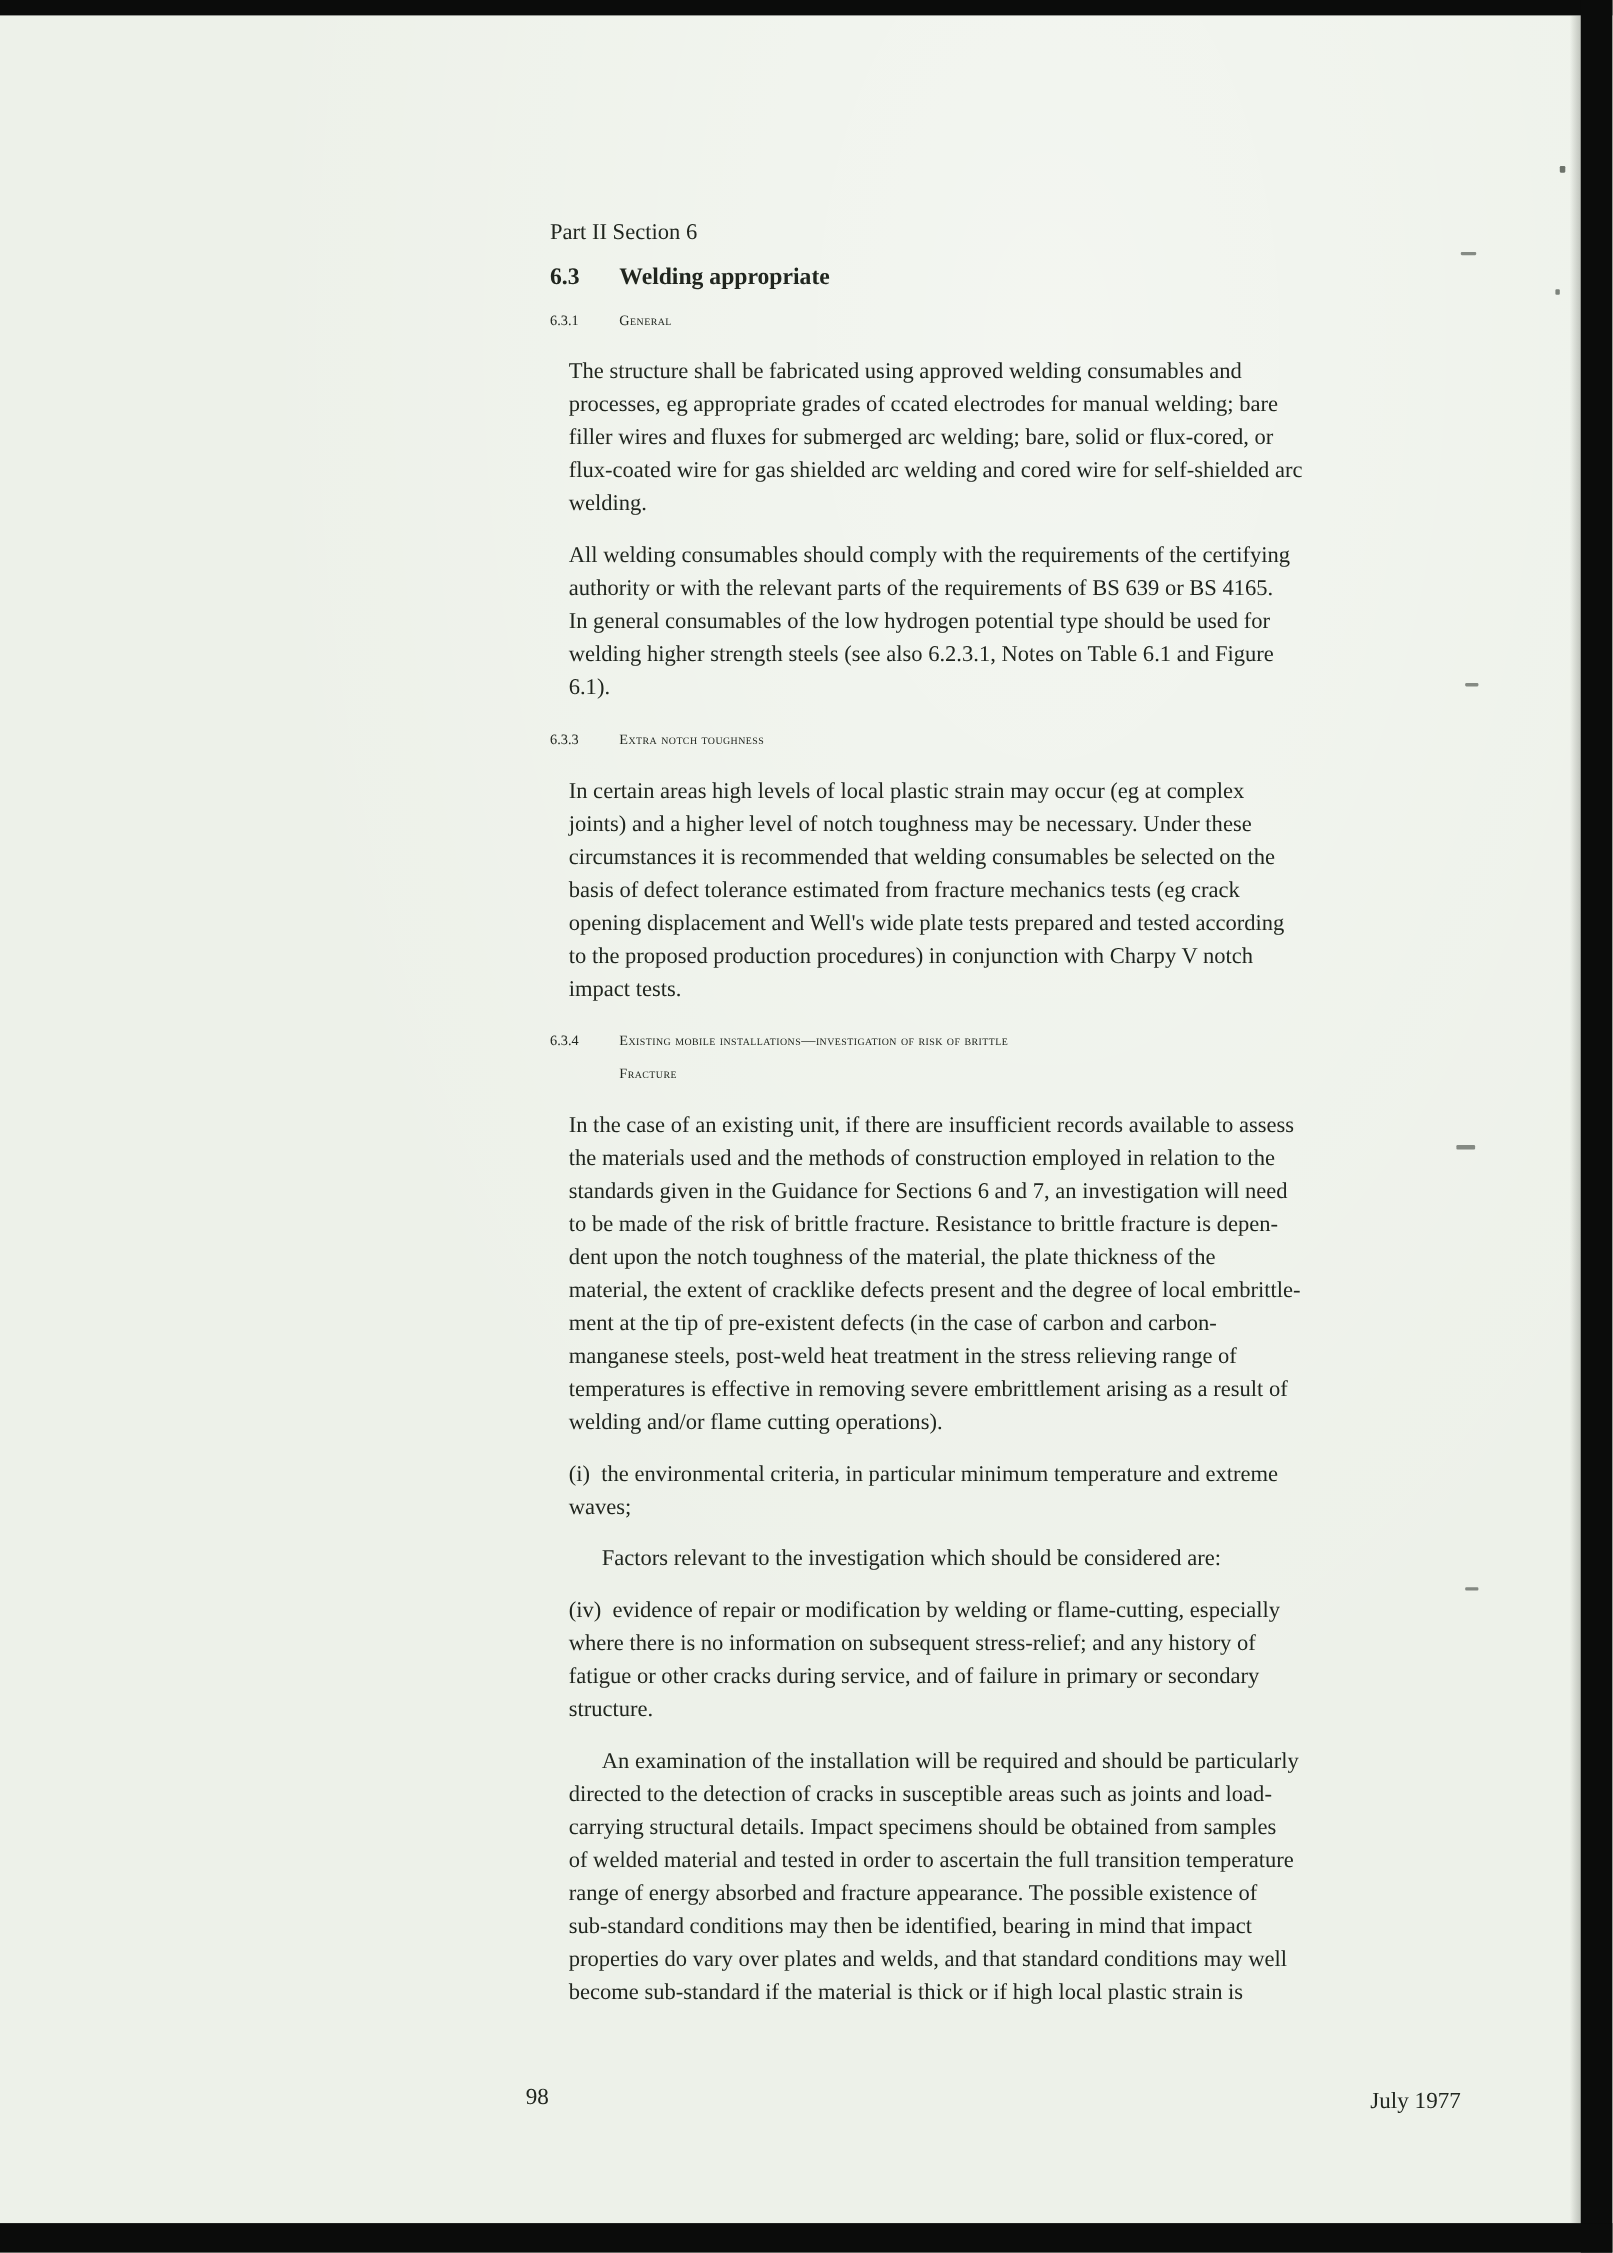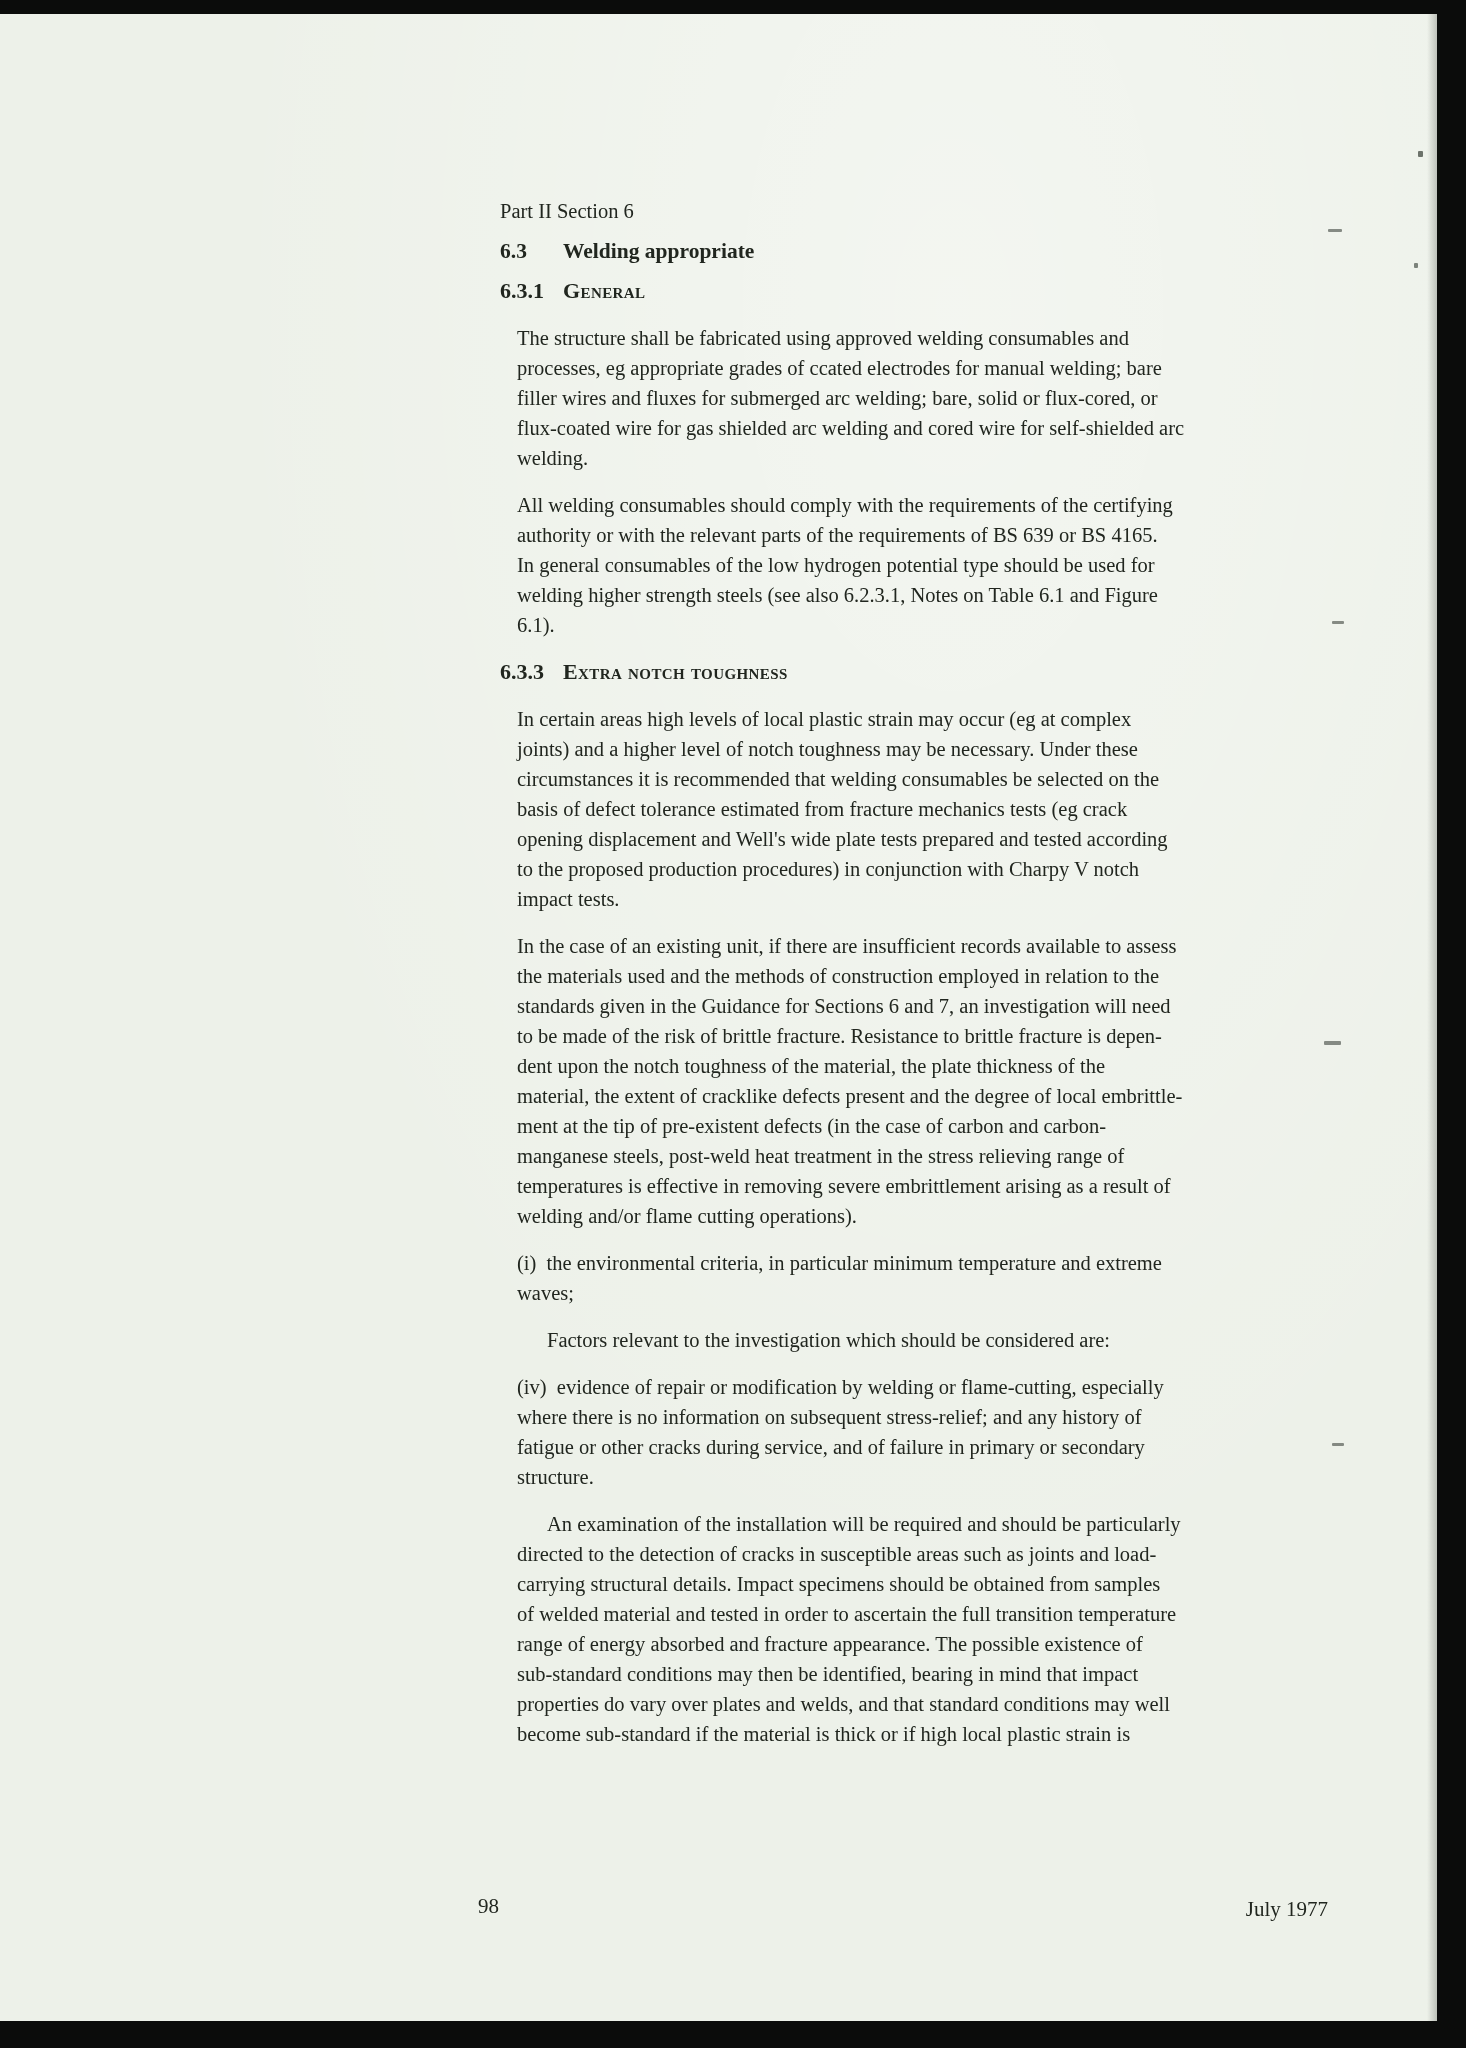--- a/index.html
+++ b/index.html
@@ -26,21 +26,21 @@
 
   .content {
     position: absolute; left: 500px; top: 196px; width: 742px;
     font-size: 20.5px; line-height: 30px;
   }
 
   .running-head { margin: 0 0 4px 0; }
 
   .lines { margin: 17px; white-space: pre; }
 
-  h2, h3 { font-size: 22px; line-height: 30px; margin: 10px 0; font-weight: bold; }
+  h2, h3 { font-size: 13px; line-height: 30px; margin: 10px 0; font-weight: normal; }
   h2.h-main { font-weight: bold; font-size: 21.5px; }
   .hnum { display: inline-block; min-width: 63px; }
   .sc { font-variant-caps: small-caps; letter-spacing: 0.4px; }
   .h4-line2 { margin-left: 63px; }
 
   .indent-first { text-indent: 30px; }
 
   .footer-num  { position: absolute; left: 478px; top: 1894px; font-size: 21px; }
   .footer-date { position: absolute; right: 138px; top: 1897px; font-size: 21px; }
 
@@ -94,20 +94,21 @@
     <h3><span class="hnum">6.3.3</span><span class="sc">Extra notch toughness</span></h3>
 
     <p class="lines">In certain areas high levels of local plastic strain may occur (eg at complex
 joints) and a higher level of notch toughness may be necessary. Under these
 circumstances it is recommended that welding consumables be selected on the
 basis of defect tolerance estimated from fracture mechanics tests (eg crack
 opening displacement and Well's wide plate tests prepared and tested according
 to the proposed production procedures) in conjunction with Charpy V notch
 impact tests.</p>
 
+    <h3><span class="hnum">6.3.4</span><span class="sc">Existing mobile installations—investigation of risk of brittle</span><br><span class="sc h4-line2">Fracture</span></h3>
 
     <p class="lines">In the case of an existing unit, if there are insufficient records available to assess
 the materials used and the methods of construction employed in relation to the
 standards given in the Guidance for Sections 6 and 7, an investigation will need
 to be made of the risk of brittle fracture. Resistance to brittle fracture is depen-
 dent upon the notch toughness of the material, the plate thickness of the
 material, the extent of cracklike defects present and the degree of local embrittle-
 ment at the tip of pre-existent defects (in the case of carbon and carbon-
 manganese steels, post-weld heat treatment in the stress relieving range of
 temperatures is effective in removing severe embrittlement arising as a result of

